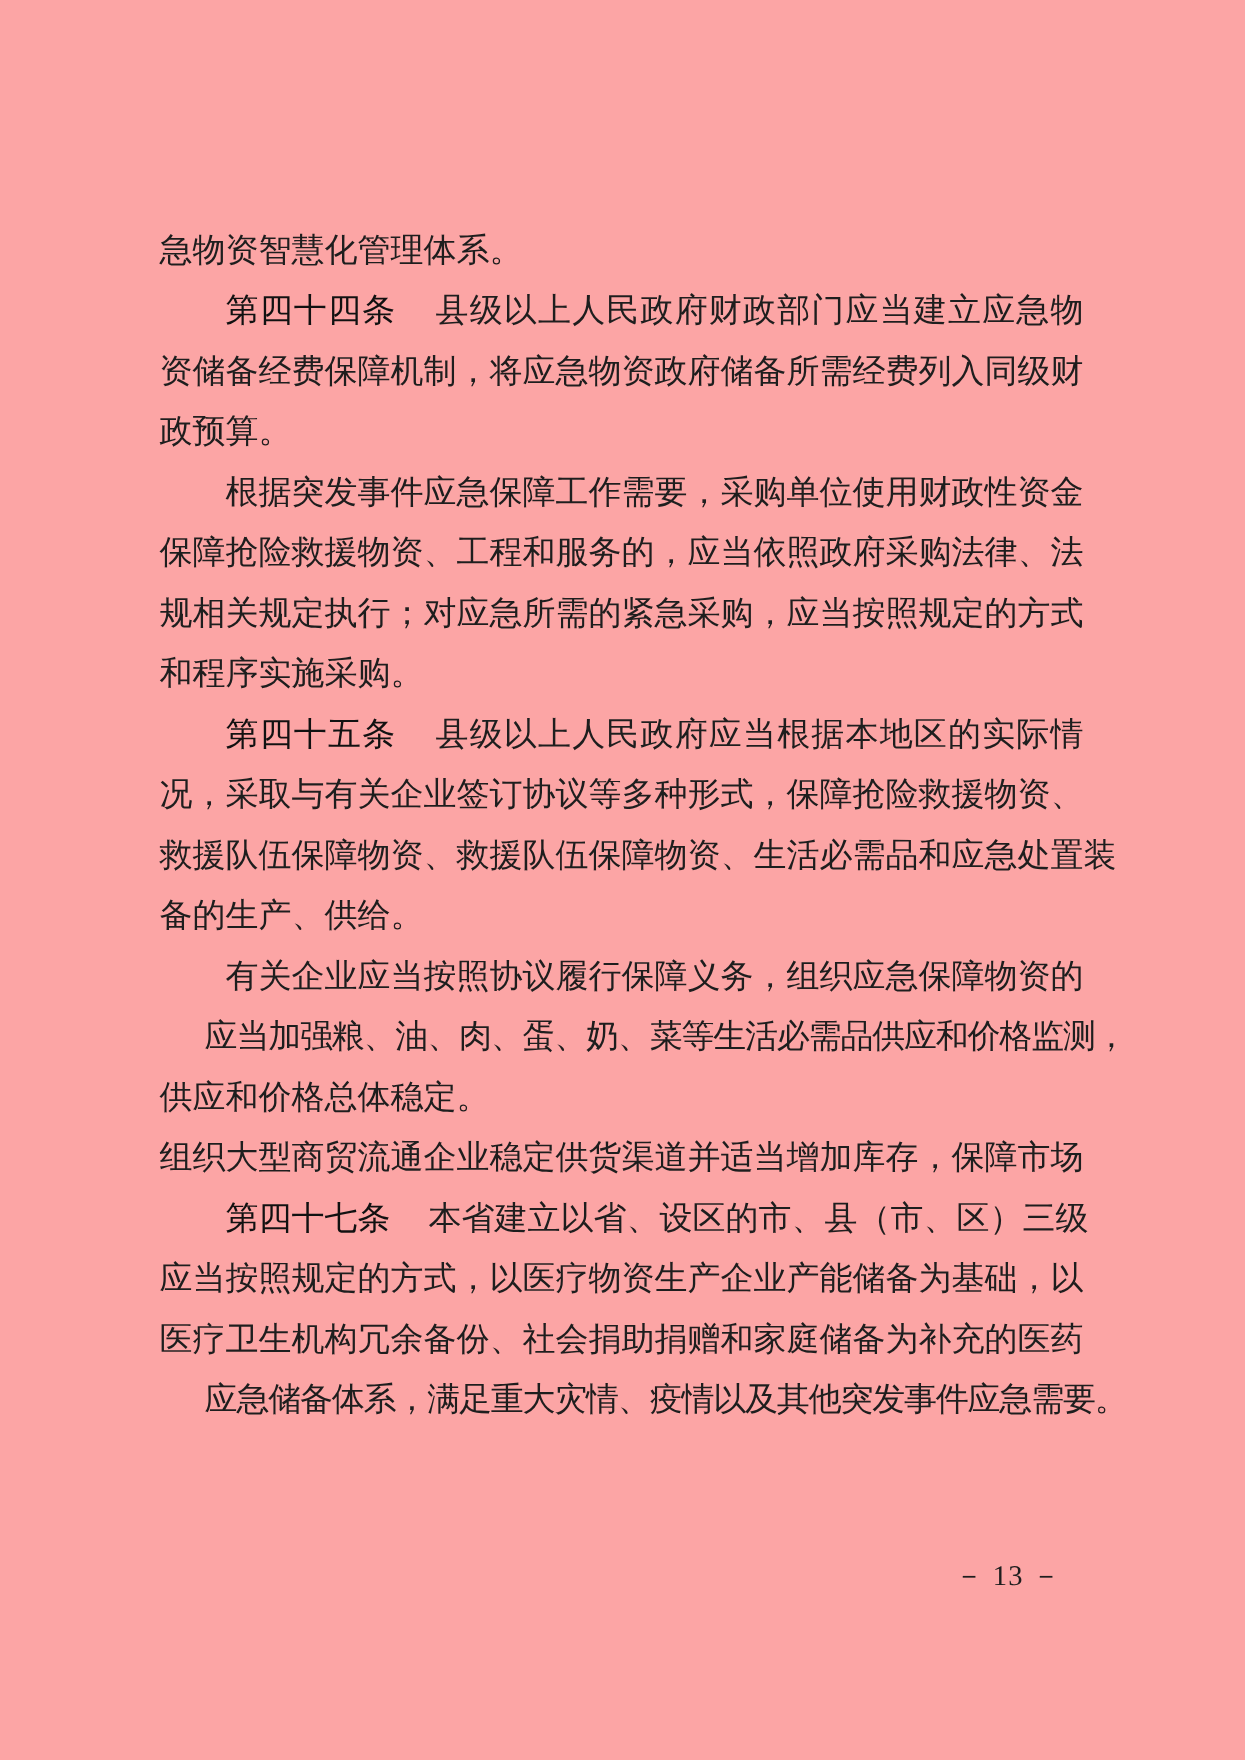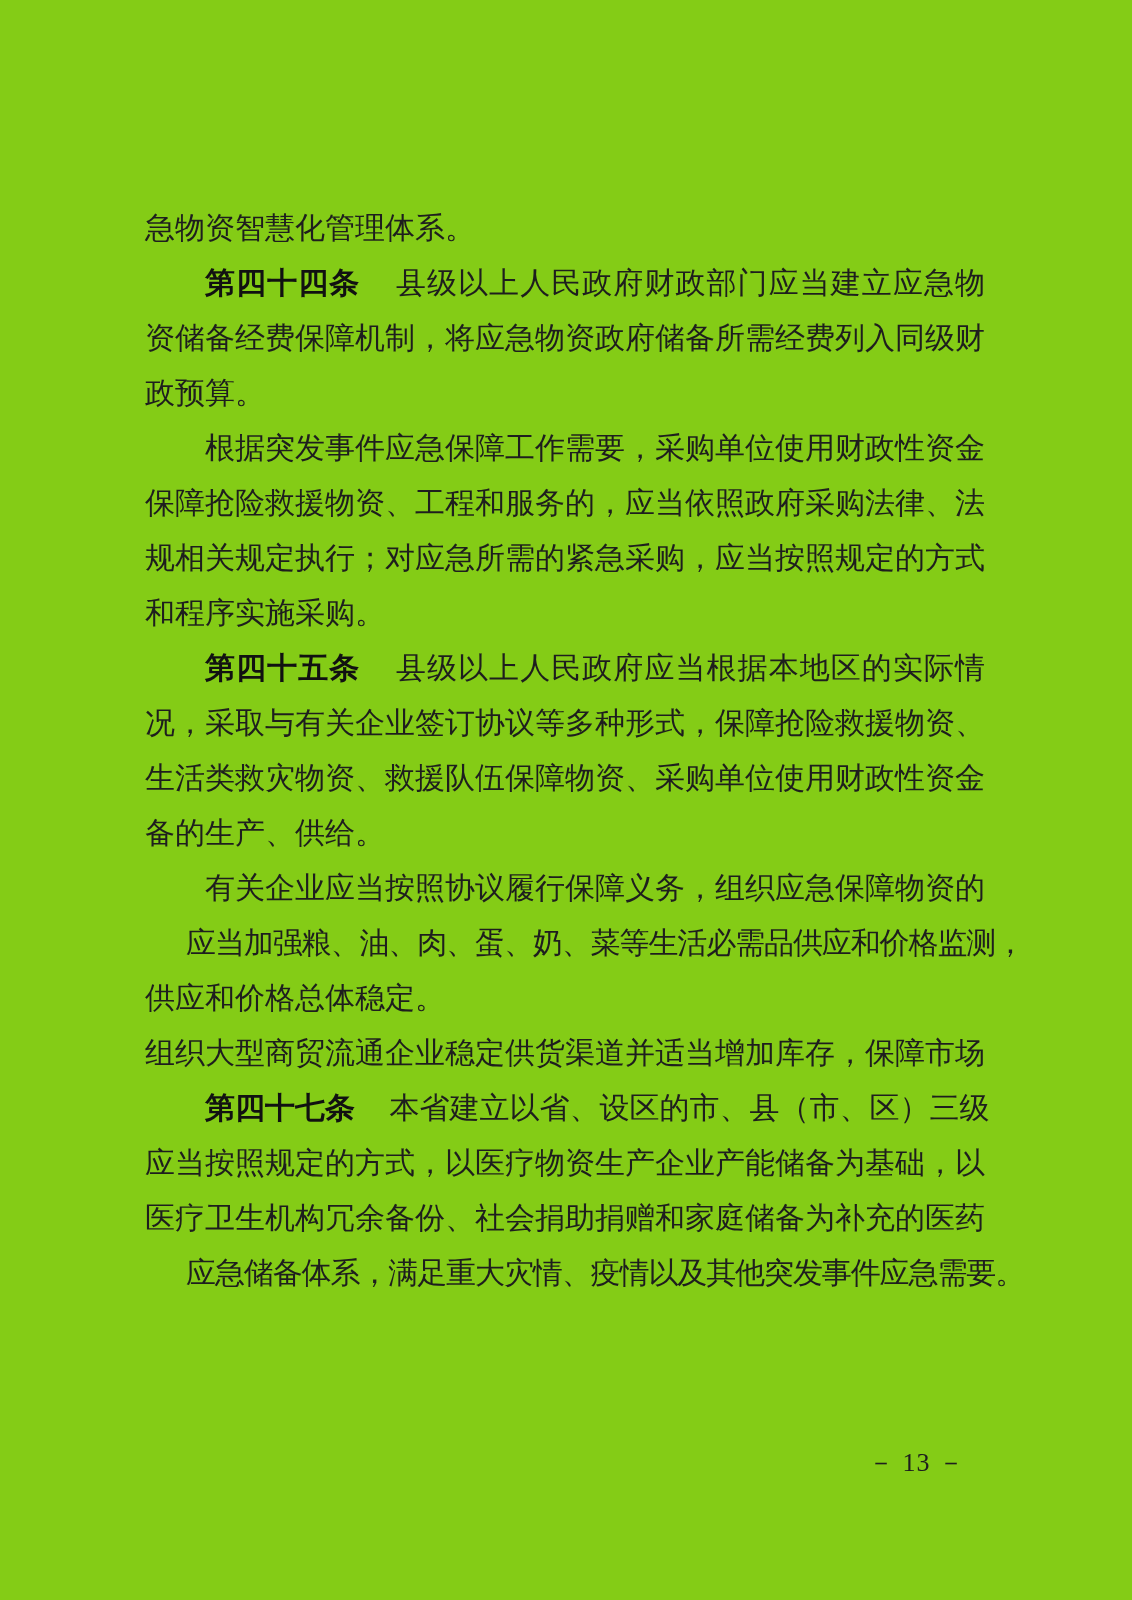--- a/index.html
+++ b/index.html
@@ -5,21 +5,21 @@
   html, body {
     margin: 0;
     padding: 0;
     background: #e8e8e8;
   }
   .page {
     position: relative;
     width: 1132px;
     height: 1600px;
     margin: 0 auto;
-    background: #84cc16;
+    background: #fca5a5;
     color: #1e1e1e;
     font-family: "Liberation Serif", "DejaVu Serif", serif;
     overflow: hidden;
   }
   .content {
     position: absolute;
     left: 145px;
     top: 200px;
     width: 840px;
     font-size: 30px;
@@ -30,36 +30,35 @@
     line-height: 55px;
     white-space: nowrap;
     text-align: justify;
     text-align-last: justify;
     letter-spacing: 0;
   }
   .line.indent { text-indent: 2em; }
   .line.last { text-align-last: left; }
   .line.squeeze { letter-spacing: -1.1px; margin-left: 41px; }
   .art-num {
-    font-weight: 700;
+    font-weight: 400;
     color: #111111;
   }
   .gap {
     display: inline-block;
     width: 1.15em;
   }
   .page-number {
     position: absolute;
     top: 1416px;
     right: 167px;
     font-size: 26px;
     line-height: 34px;
     color: #1e1e1e;
     letter-spacing: 1px;
-    margin-top: 30px;
   }
 </style>
 </head>
 <body>
 
 <div class="page">
   <main class="content" id="body-root">
       <div class="paragraph">
         <div class="line last"><span>急物资智慧化管理体系。</span></div>
       </div>
@@ -70,21 +69,21 @@
       </div>
       <div class="paragraph">
         <div class="line indent"><span>根据突发事件应急保障工作需要，采购单位使用财政性资金</span></div>
         <div class="line"><span>保障抢险救援物资、工程和服务的，应当依照政府采购法律、法</span></div>
         <div class="line"><span>规相关规定执行；对应急所需的紧急采购，应当按照规定的方式</span></div>
         <div class="line last"><span>和程序实施采购。</span></div>
       </div>
       <div class="paragraph">
         <div class="line indent"><span class="art-num">第四十五条</span><span class="gap"></span><span>县级以上人民政府应当根据本地区的实际情</span></div>
         <div class="line"><span>况，采取与有关企业签订协议等多种形式，保障抢险救援物资、</span></div>
-        <div class="line"><span>生活类救灾物资、救援队伍保障物资、采购单位使用财政性资金</span></div>
+        <div class="line"><span>救援队伍保障物资、救援队伍保障物资、生活必需品和应急处置装</span></div>
         <div class="line last"><span>备的生产、供给。</span></div>
       </div>
       <div class="paragraph">
         <div class="line indent"><span>有关企业应当按照协议履行保障义务，组织应急保障物资的</span></div>
       </div>
       <div class="paragraph">
         <div class="line squeeze"><span>应当加强粮、油、肉、蛋、奶、菜等生活必需品供应和价格监测，</span></div>
         <div class="line last"><span>供应和价格总体稳定。</span></div>
         <div class="line"><span>组织大型商贸流通企业稳定供货渠道并适当增加库存，保障市场</span></div>
       </div>

